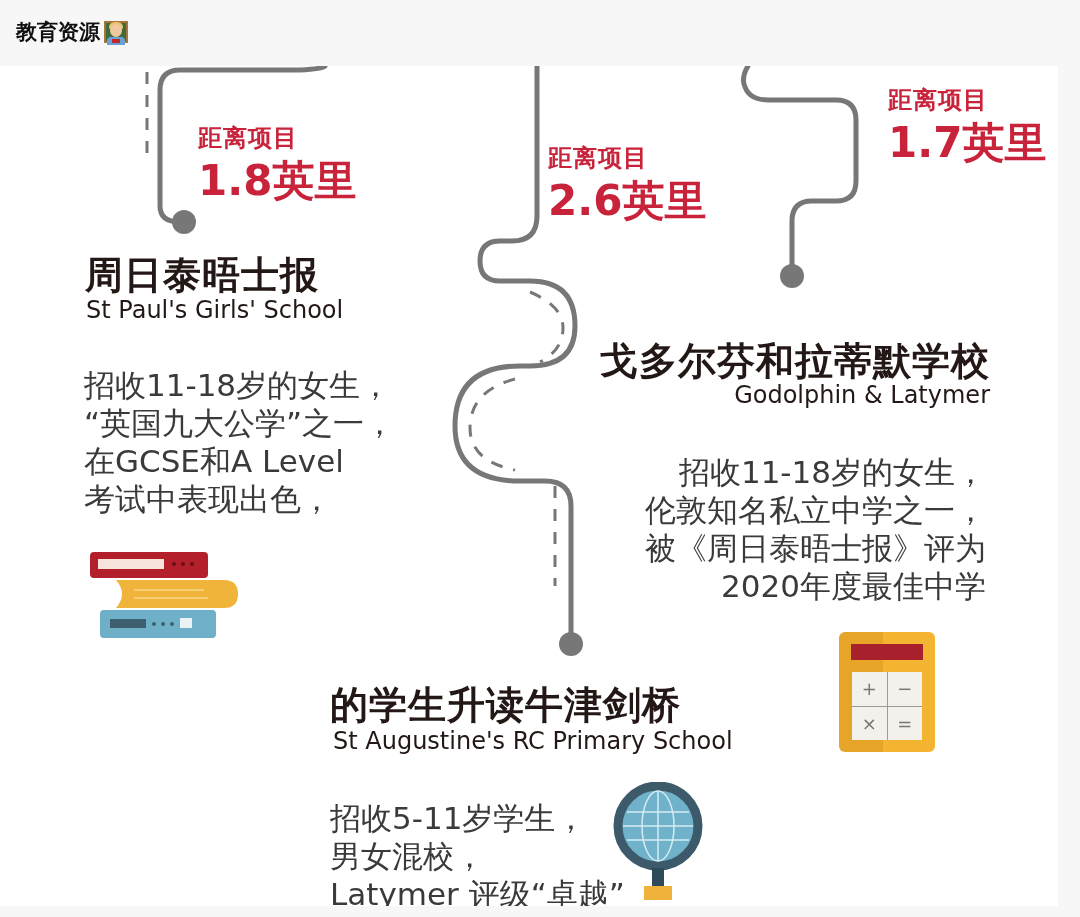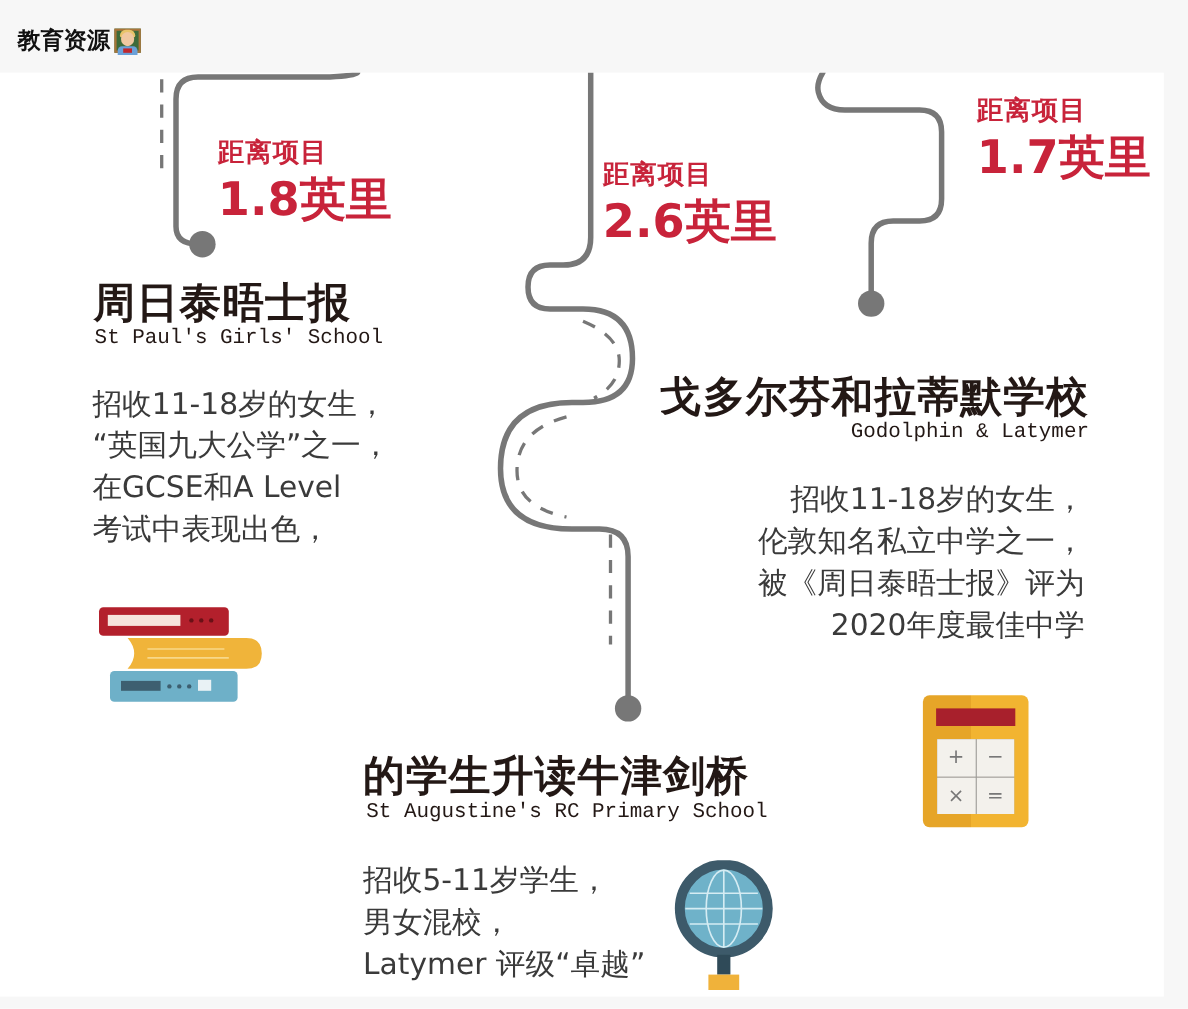--- a/index.html
+++ b/index.html
@@ -3,22 +3,22 @@
 <meta charset="utf-8">
 <style>
   html, body { margin: 0; padding: 0; }
   body {
     width: 1080px; height: 917px; background: #f7f7f7;
     position: relative; overflow: hidden;
     font-family: "DejaVu Sans", "Liberation Sans", sans-serif;
   }
   .post-title {
     position: absolute; left: 16px; top: 12px; height: 40px;
-    display: flex; 
-    font-size: 21px; font-weight: bold; color: #111; margin-top: 11px;
+    display: flex; align-items: center;
+    font-size: 21px; font-weight: bold; color: #111;
   }
   .emoji {
     display: inline-block; width: 28px; height: 28px; margin-left: 2px;
     position: relative;
   }
   .emoji .board { position:absolute; left:2px; top:3px; width:24px; height:22px; background:#3e6b3a; border:2px solid #a9753a; box-sizing:border-box; }
   .emoji .face { position:absolute; left:8px; top:6px; width:12px; height:13px; border-radius:50%; background:#f0c8a0; }
   .emoji .hair { position:absolute; left:7px; top:4px; width:14px; height:7px; border-radius:7px 7px 2px 2px; background:#e8c46a; }
   .emoji .body { position:absolute; left:5px; top:19px; width:18px; height:8px; border-radius:4px 4px 0 0; background:#6aa0d8; }
   .emoji .book { position:absolute; left:10px; top:21px; width:8px; height:4px; background:#c0272d; }
@@ -27,22 +27,22 @@
     position: absolute; left: 0; top: 66px; width: 1058px; height: 840px;
     background: #ffffff; overflow: hidden;
   }
   .road { position: absolute; left: 0; top: 0; }
 
   .dist { position: absolute; color: #c8233a; font-weight: bold; line-height: 1; }
   .dist .lbl { font-size: 24px; display:block; letter-spacing: 1px; }
   .dist .val { font-size: 42px; display:block; margin-top: 10px; text-align: right; }
 
   .school-cn { position: absolute; font-size: 38px; font-weight: bold; color: #231815; line-height: 1; white-space: nowrap; letter-spacing: 1px; }
-  .school-en { position: absolute; font-size: 19px; color: #231815; white-space: nowrap; line-height: 1; font-family: Liberation Mono, monospace; }
-  .desc { position: absolute; font-size: 27px; color: #3a3a3a; line-height: 38px; white-space: nowrap; }
+  .school-en { position: absolute; font-size: 24px; color: #231815; white-space: nowrap; line-height: 1; }
+  .desc { position: absolute; font-size: 31px; color: #3a3a3a; line-height: 38px; white-space: nowrap; margin-top: 17px; }
   .desc div { white-space: nowrap; }
   .right { text-align: right; }
 </style>
 </head>
 <body>
 
 <div class="post-title">
   <span>教育资源</span>
   <span class="emoji">
     <span class="board"></span>

